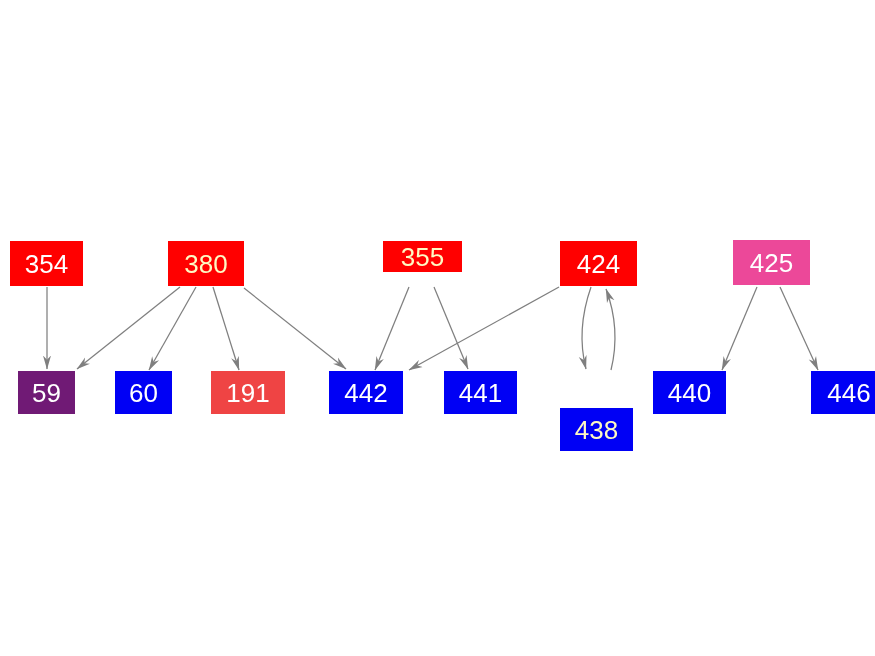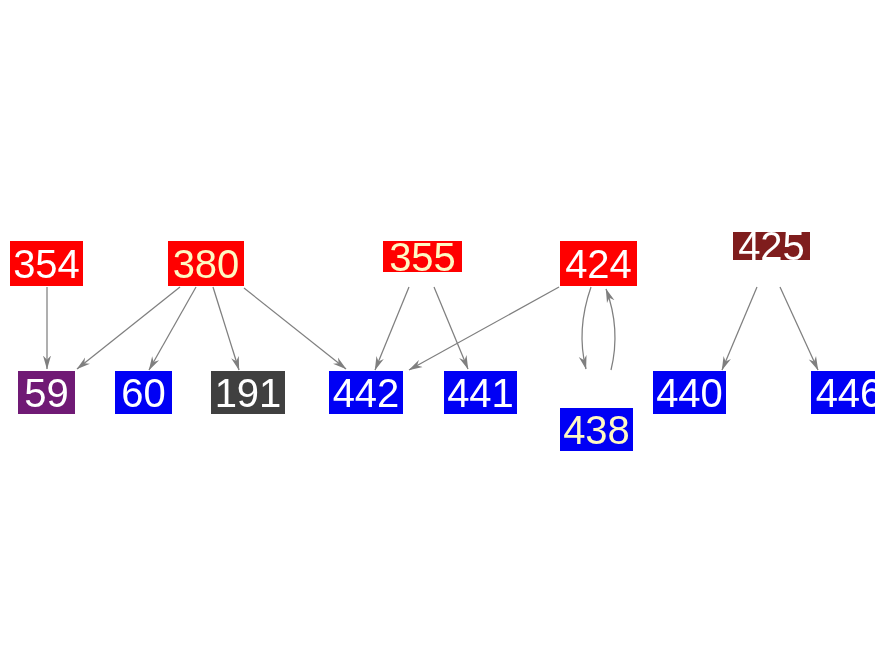--- a/index.html
+++ b/index.html
@@ -21,21 +21,21 @@
     top: 0;
     width: 875px;
     height: 656px;
   }
   .node {
     position: absolute;
     display: flex;
     align-items: center;
     justify-content: center;
     color: #ffffff;
-    font-size: 40px;
+    font-size: 26px;
     line-height: 1;
     user-select: none;
   }
 </style>
 </head>
 <body>
 
 <div class="canvas">
   <svg class="edges-svg" id="edges-svg" viewBox="0 0 875 656" xmlns="http://www.w3.org/2000/svg">
       <defs>
@@ -62,30 +62,30 @@
       </div>
       <div class="node" style="left: 168px; top: 241px; width: 76px; height: 45px; background: rgb(255, 0, 0); color: #fef9c3;">
         <span>380</span>
       </div>
       <div class="node" style="left: 383px; top: 241px; width: 79px; height: 31px; background: rgb(255, 0, 0); color: #fef9c3; text-align: right;">
         <span>355</span>
       </div>
       <div class="node" style="left: 560px; top: 241px; width: 77px; height: 45px; background: rgb(255, 0, 0); color: rgb(255, 255, 255);">
         <span>424</span>
       </div>
-      <div class="node" style="left: 733px; top: 232px; width: 77px; height: 28px; background: #7f1d1d; color: rgb(255, 255, 255);">
+      <div class="node" style="left: 733px; top: 240px; width: 77px; height: 45px; background: #ec4899; color: rgb(255, 255, 255);">
         <span>425</span>
       </div>
       <div class="node" style="left: 18px; top: 371px; width: 57px; height: 43px; background: #701a75; color: rgb(255, 255, 255);">
         <span>59</span>
       </div>
       <div class="node" style="left: 115px; top: 371px; width: 57px; height: 43px; background: rgb(0, 0, 245); color: rgb(255, 255, 255);">
         <span>60</span>
       </div>
-      <div class="node" style="left: 211px; top: 371px; width: 74px; height: 43px; background: #404040; color: rgb(255, 255, 255);">
+      <div class="node" style="left: 211px; top: 371px; width: 74px; height: 43px; background: #ef4444; color: rgb(255, 255, 255);">
         <span>191</span>
       </div>
       <div class="node" style="left: 329px; top: 371px; width: 74px; height: 43px; background: rgb(0, 0, 245); color: rgb(255, 255, 255);">
         <span>442</span>
       </div>
       <div class="node" style="left: 444px; top: 371px; width: 73px; height: 43px; background: rgb(0, 0, 245); color: rgb(255, 255, 255);">
         <span>441</span>
       </div>
       <div class="node" style="left: 560px; top: 371px; width: 73px; height: 43px; background: rgb(0, 0, 245); color: #fef9c3; margin-top: 37px;">
         <span>438</span>

